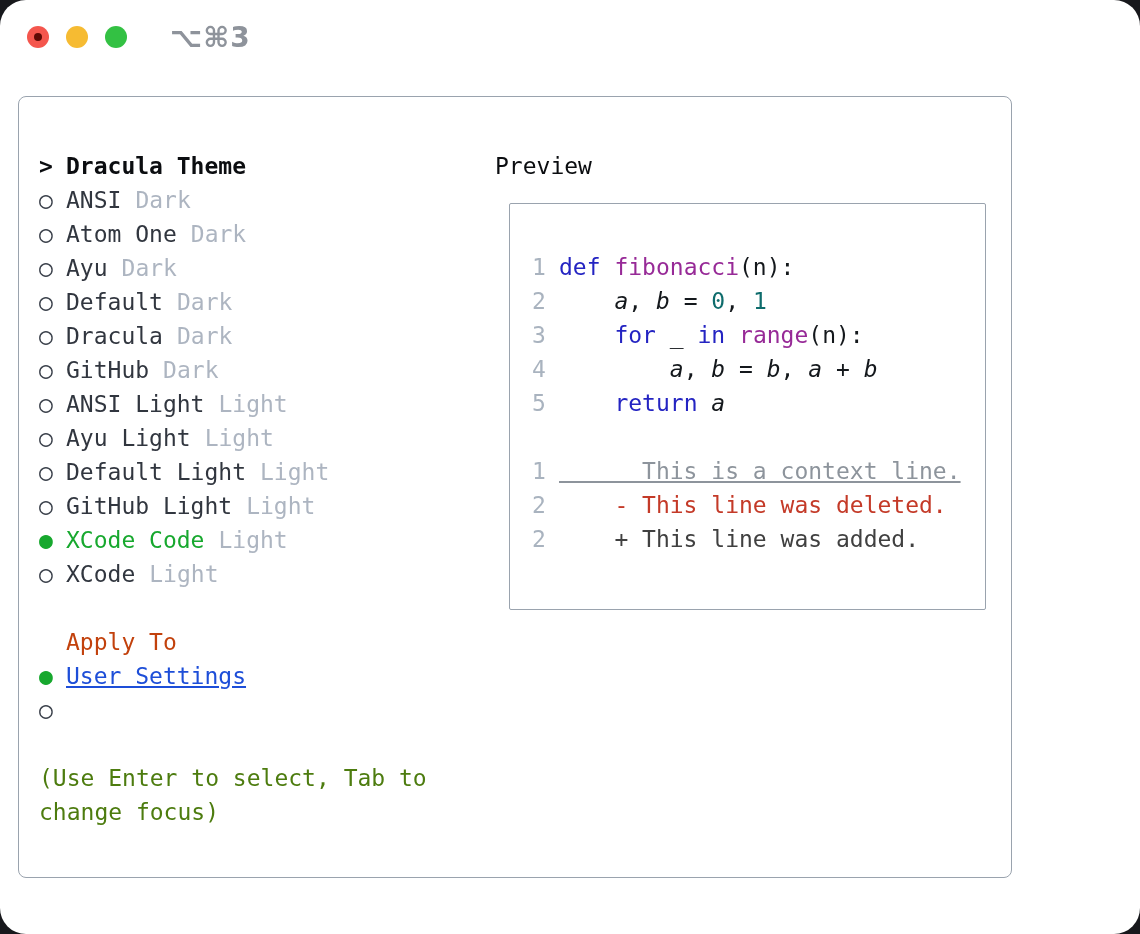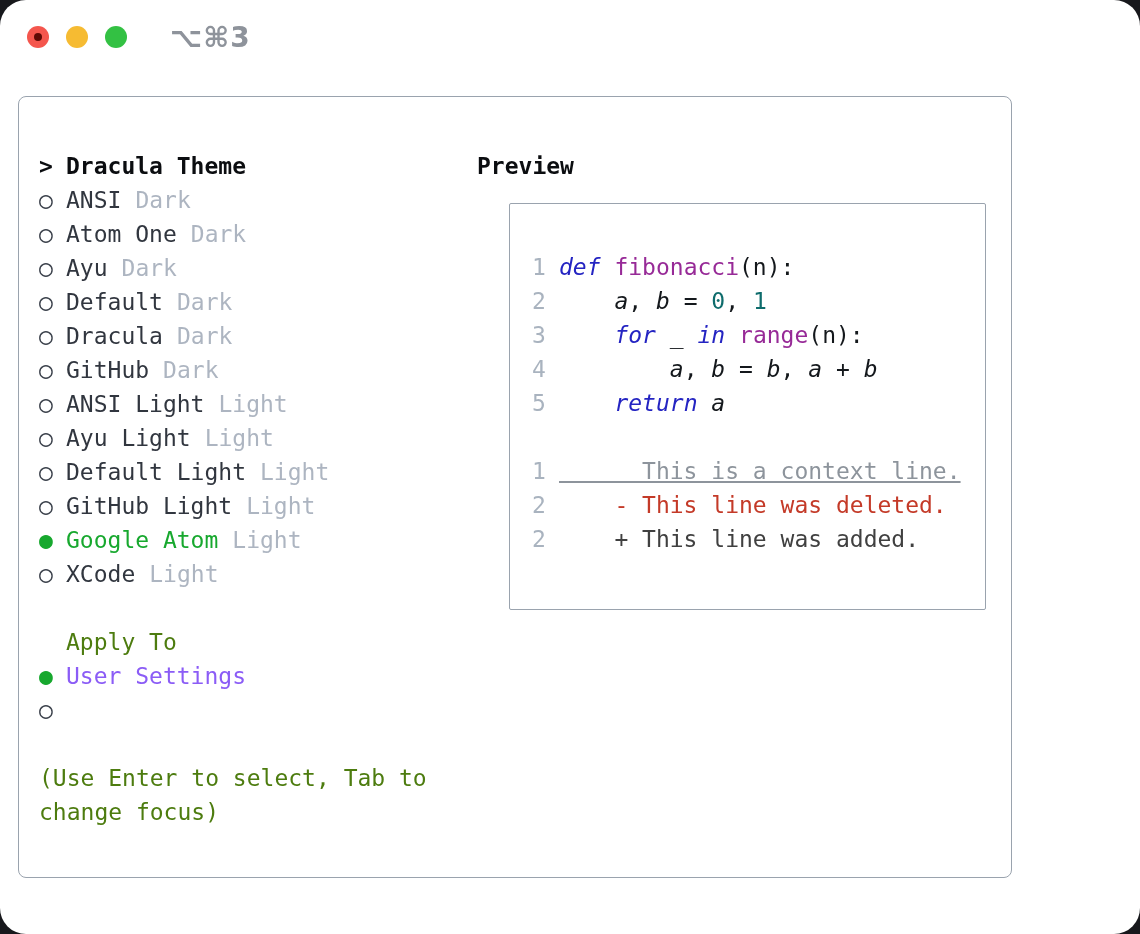--- a/index.html
+++ b/index.html
@@ -56,47 +56,47 @@
   
   .left-col { position: absolute; left: 20px; top: 52px; }
   .row { display: flex; align-items: baseline; height: 34px; line-height: 34px; font-size: 23px; white-space: pre; }
   .marker { display: inline-block; width: 27px; flex: 0 0 27px; color: #3d434d; }
   .hmarker { color: #0b0d10; font-weight: bold; }
   .htitle { color: #0b0d10; font-weight: bold; }
   .tname { color: #31363f; }
   .tvar { color: #adb5c1; margin-left: 14px; }
   .row.selected .tname { color: #17a82e; }
   .row.selected .marker { color: #17a82e; }
-  .applabel { color: #4d7c0f; text-align: right; }
+  .applabel { color: #c2410c; text-align: right; }
   .optlabel { color: #31363f; }
-  .row.selected .optlabel { color: #8b5cf6; }
+  .row.selected .optlabel { color: #1d4ed8; text-decoration: underline; }
   .spacer { height: 34px; }
   .help-line { height: 34px; line-height: 34px; font-size: 23px; color: #4d7c0f; white-space: pre; }
 
   
   .preview-label-row {
-    position: absolute; left: 458px; top: 52px;
+    position: absolute; left: 476px; top: 52px;
     height: 34px; line-height: 34px;
-    font-size: 23px; font-weight: bold; color: #0b0d10;
+    font-size: 23px; font-weight: normal; color: #0b0d10;
   }
   .preview-box {
     position: absolute;
     left: 490px; top: 106px;
     width: 477px; height: 407px;
     border: 1.5px solid #9aa3ae;
     border-radius: 2px;
     box-sizing: border-box;
     padding: 46px 0 0 22px;
     overflow: hidden;
   }
   .pline { display: flex; align-items: baseline; height: 34px; line-height: 34px; font-size: 23px; white-space: pre; }
   .lnum { display: inline-block; width: 27px; flex: 0 0 27px; color: #a9b3bf; }
   .lcode { white-space: pre; }
   .tok { white-space: pre; }
-  .kw  { color: #2424c2; font-style: italic; }
+  .kw  { color: #2424c2; }
   .fn  { color: #972a97; text-align: right; }
   .lit { color: #0e6c6c; }
   .pl  { color: #14181c; }
   .var { color: #14181c; font-style: italic; }
   .context { color: #8d949c; text-decoration: underline; }
   .deleted { color: #c43a28; }
   .added   { color: #404040; }
 </style>
 </head>
 <body>
@@ -162,21 +162,21 @@
       <span class="tname">Default Light</span>
       <span class="tvar">Light</span>
     </div>
     <div class="row">
       <span class="marker">○</span>
       <span class="tname">GitHub Light</span>
       <span class="tvar">Light</span>
     </div>
     <div class="row selected">
       <span class="marker">●</span>
-      <span class="tname">Google Atom</span>
+      <span class="tname">XCode Code</span>
       <span class="tvar">Light</span>
     </div>
     <div class="row">
       <span class="marker">○</span>
       <span class="tname">XCode</span>
       <span class="tvar">Light</span>
     </div>
 
     <div class="spacer"></div>
 

